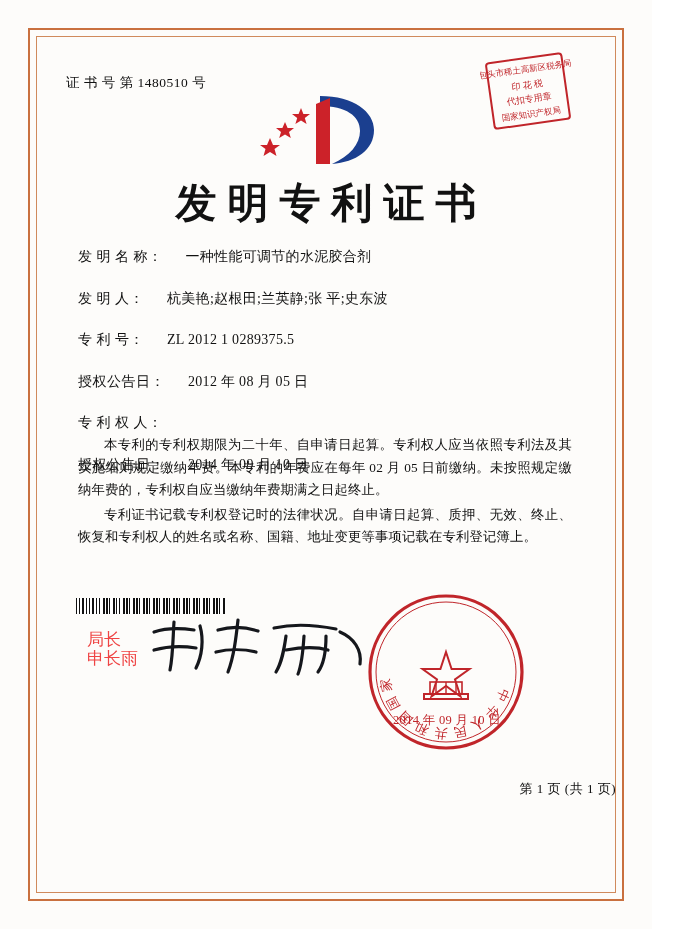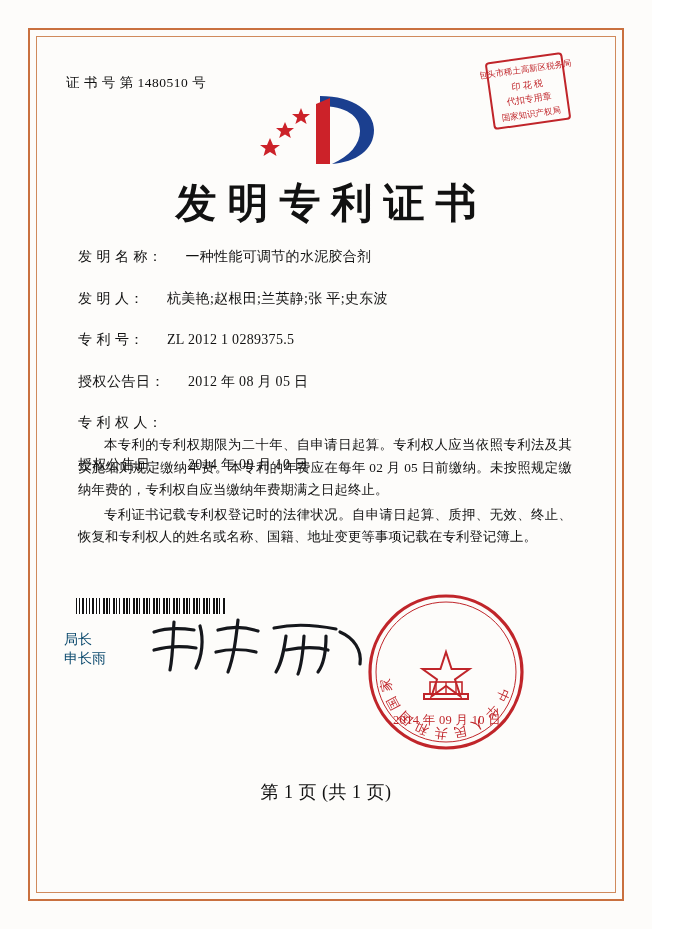--- a/index.html
+++ b/index.html
@@ -152,25 +152,25 @@
         #fff 1.5px, #fff 3px,
         #111 3px, #111 4px,
         #fff 4px, #fff 6.5px,
         #111 6.5px, #111 8.5px,
         #fff 8.5px, #fff 10px);
   }
 
   
   .sign-block {
     position: absolute;
-    left: 28px;
+    left: 51px;
     top: 594px;
-    font-size: 14px;
+    font-size: 17px;
     line-height: 19px;
-    color: #0c4a6e;
+    color: #ef4444;
   }
   .sign-hand {
     position: absolute;
     left: 104px;
     top: 580px;
     width: 240px;
     height: 62px;
   }
   .sign-hand svg { display: block; }
 
@@ -194,22 +194,22 @@
     letter-spacing: 0.3px;
     font-family: "Liberation Serif", serif;
   }
 
   
   .footer {
     position: absolute;
     left: 0;
     right: 0;
     top: 744px;
-    text-align: center;
-    font-size: 18px;
+    text-align: right;
+    font-size: 13px;
     color: #111;
     letter-spacing: 0.5px;
   }
 </style>
 </head>
 <body>
 
 <div class="page">
 
   <div class="border-outer"></div>

